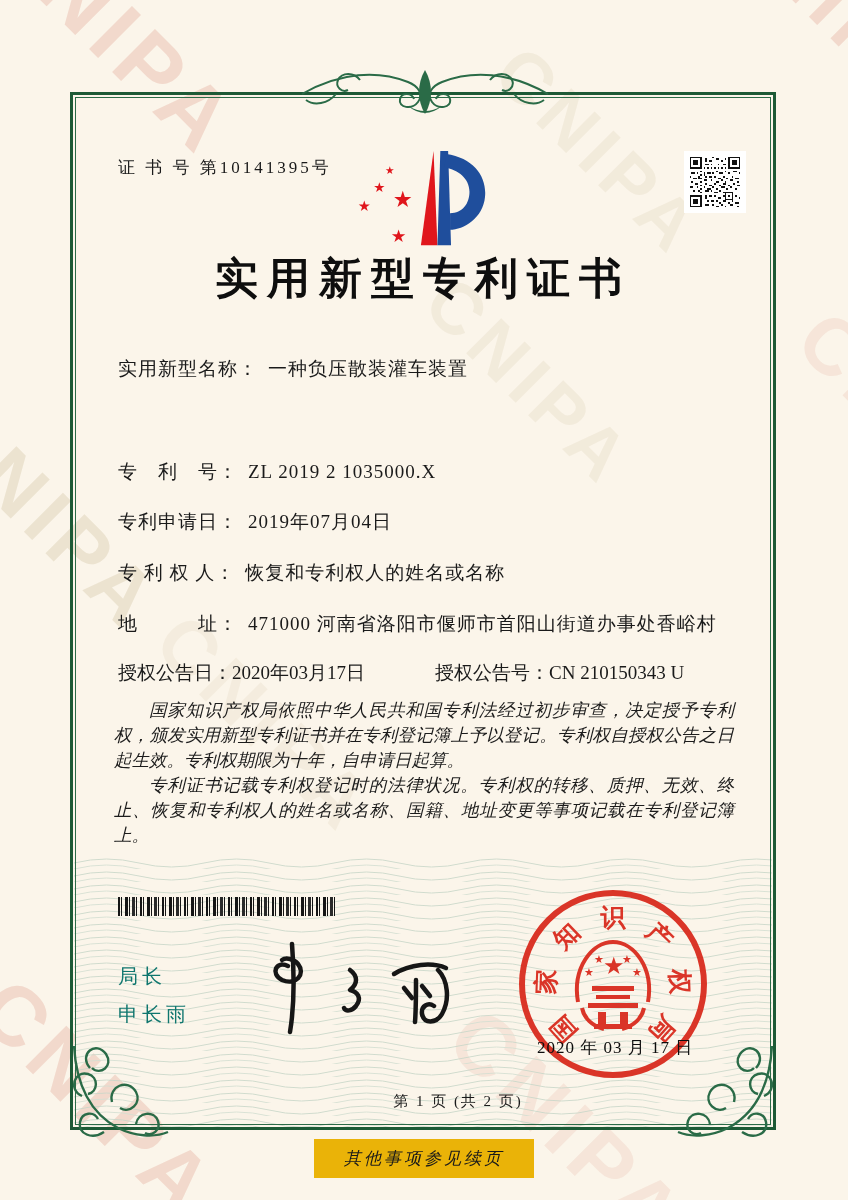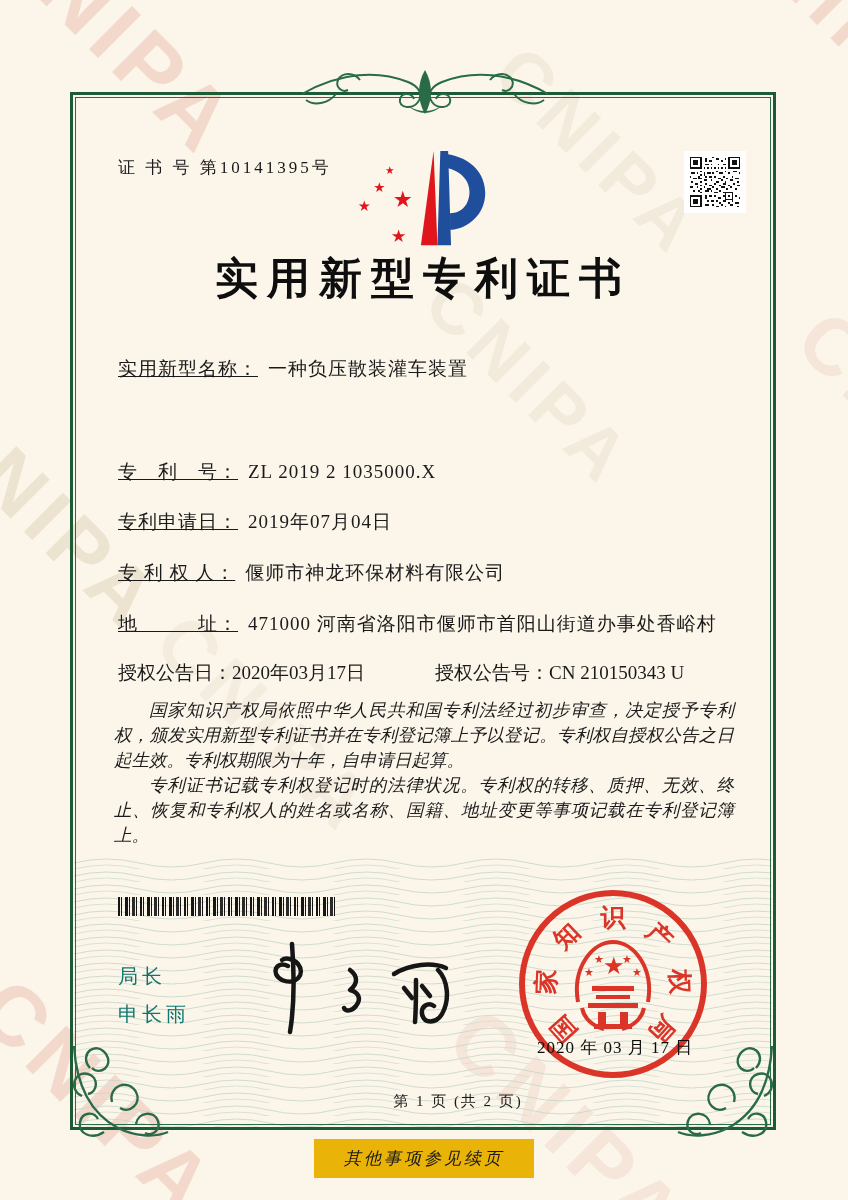--- a/index.html
+++ b/index.html
@@ -14,21 +14,21 @@
   
   .frame{position:absolute;left:70px;top:92px;width:706px;height:1038px;border:3px solid #1d5a36;box-sizing:border-box;}
   .frame::before{content:"";position:absolute;inset:2px;border:1px solid #2a6b47;}
   .waves{position:absolute;left:74px;top:856px;width:698px;height:272px;opacity:.85;}
   .ornament{position:absolute;pointer-events:none;}
   
   .certno{position:absolute;left:118px;top:156px;font-size:17px;letter-spacing:3px;}
   .title{position:absolute;left:70px;top:250px;width:706px;text-align:center;font-size:43px;
          font-weight:bold;letter-spacing:9px;color:#0e0e0e;}
   .row{position:absolute;left:118px;font-size:19px;letter-spacing:1px;white-space:nowrap;}
-  .row .lbl{display:inline-block;text-decoration:underline;}
+  .row .lbl{display:inline-block;}
   .row .val{margin-left:10px;}
   .r0{top:356px}.r1{top:408px}.r2{top:459px}.r3{top:509px}.r4{top:560px}.r5{top:611px}
   .grant{position:absolute;top:660px;left:118px;font-size:19px;white-space:nowrap;text-align:right;}
   .grant .col2{position:absolute;left:317px;top:0;}
   .bodytext{position:absolute;left:114px;top:698px;width:620px;font-size:17.5px;line-height:25px;
             font-style:italic;text-align:justify;color:#1c1c1c;}
   .bodytext p{margin:0;text-indent:2em;}
   .barcode{position:absolute;left:118px;top:897px;width:217px;height:19px;
      background:repeating-linear-gradient(90deg,#151515 0 2px,rgba(0,0,0,0) 2px 3px,#151515 3px 4px,
      rgba(0,0,0,0) 4px 7px,#151515 7px 10px,rgba(0,0,0,0) 10px 11px,#151515 11px 12px,
@@ -159,21 +159,21 @@
   <div class="row r0">
     <span class="lbl">实用新型名称：</span><span class="val">一种负压散装灌车装置</span>
   </div>
   <div class="row r2">
     <span class="lbl">专　利　号：</span><span class="val">ZL 2019 2 1035000.X</span>
   </div>
   <div class="row r3">
     <span class="lbl">专利申请日：</span><span class="val">2019年07月04日</span>
   </div>
   <div class="row r4">
-    <span class="lbl">专 利 权 人：</span><span class="val">偃师市神龙环保材料有限公司</span>
+    <span class="lbl">专 利 权 人：</span><span class="val">恢复和专利权人的姓名或名称</span>
   </div>
   <div class="row r5">
     <span class="lbl">地　　　址：</span><span class="val">471000 河南省洛阳市偃师市首阳山街道办事处香峪村</span>
   </div>
 
   <div class="grant">
     <span>授权公告日：</span><span>2020年03月17日</span>
     <span class="col2">
       <span>授权公告号：</span><span>CN 210150343 U</span>
     </span>

